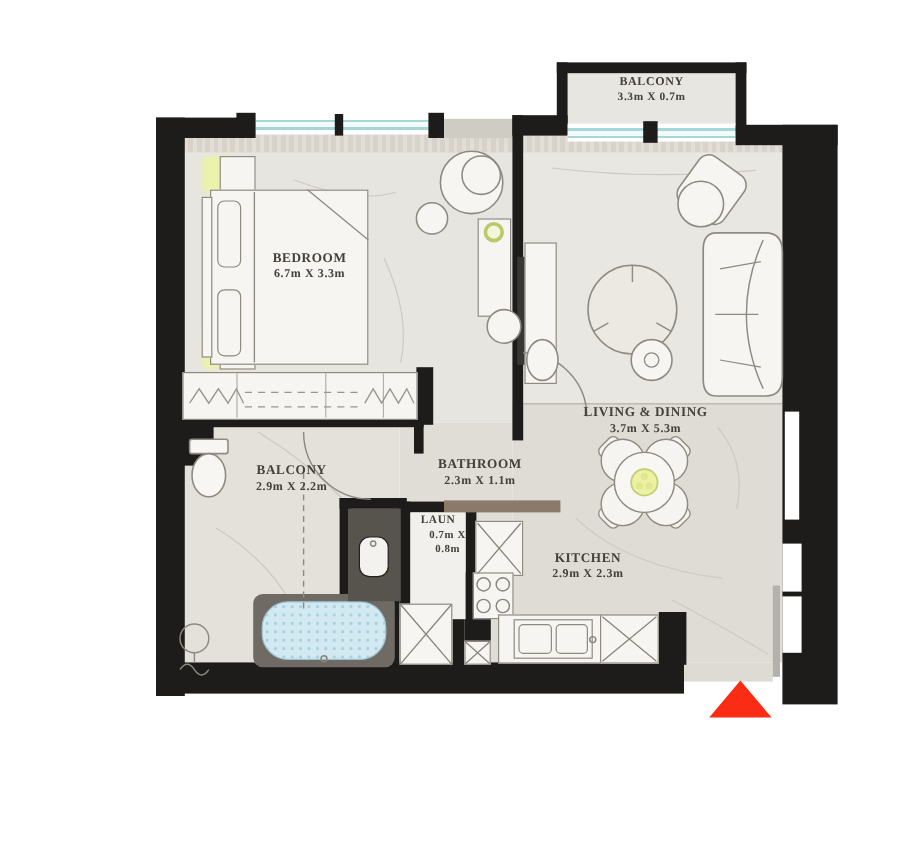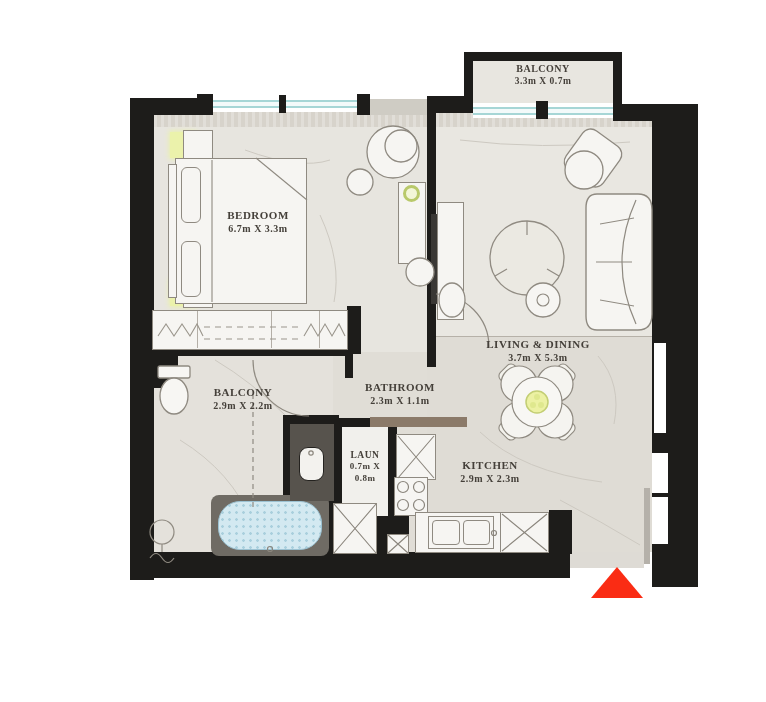--- a/index.html
+++ b/index.html
@@ -10,21 +10,21 @@
   .floor{position:absolute;}
   .band{position:absolute;background:#d7d3cb;
         background-image:repeating-linear-gradient(90deg,rgba(255,255,255,.25) 0 3px,rgba(0,0,0,0) 3px 7px);}
   .fw{position:absolute;background:#f6f5f2;border:1.4px solid #8f8a81;box-sizing:border-box;}
   .window{position:absolute;background:linear-gradient(to bottom,#ffffff 0 4px,#a6d6d6 4px 6px,#f3fafa 6px 10px,#a6d6d6 10px 12px,#ffffff 12px 100%);}
   .room-label{position:absolute;transform:translateX(-50%);text-align:center;color:#45403a;
               font-weight:700;letter-spacing:.5px;white-space:nowrap;line-height:1.3;}
   .rname{font-size:11px;}
   .rdims{font-size:10px;}
   .room-label.sm .rname{font-size:9.5px;}
-  .room-label.sm .rdims{font-size:9px;}
+  .room-label.sm .rdims{font-size:9px;padding-left:16px;}
   .tub-frame{position:absolute;left:211px;top:495px;width:118px;height:61px;background:#6f6b64;border-radius:8px;}
   .tub-water{position:absolute;left:218px;top:501px;width:104px;height:49px;border-radius:22px;
              background-color:#d3e9f1;border:1px solid #9cc2d2;box-sizing:border-box;
              background-image:radial-gradient(#a9cfdd 1px,rgba(0,0,0,0) 1.6px);background-size:7px 7px;}
   .vanity{position:absolute;left:290px;top:424px;width:44px;height:77px;background:#57534d;}
   .vsink{position:absolute;left:299px;top:447px;width:25px;height:34px;background:#f3f2ee;
          border:1px solid #24221f;border-radius:9px;box-sizing:border-box;}
   .glow{position:absolute;background:#ebf2ab;box-shadow:0 0 5px 1px #ebf2ab;}
   .plant{position:absolute;left:403px;top:185px;width:17px;height:17px;border-radius:50%;
          border:3px solid #b9c96b;background:#f3f6d8;box-sizing:border-box;}
@@ -242,21 +242,21 @@
     <div class="rdims">3.7m X 5.3m</div>
   </div>
   <div class="room-label" style="left:243px;top:385px;">
     <div class="rname">BALCONY</div>
     <div class="rdims">2.9m X 2.2m</div>
   </div>
   <div class="room-label" style="left:400px;top:380px;">
     <div class="rname">BATHROOM</div>
     <div class="rdims">2.3m X 1.1m</div>
   </div>
-  <div class="room-label sm" style="left:365px;top:449px;">
+  <div class="room-label sm" style="left:365px;top:428px;">
     <div class="rname">LAUN</div>
     <div class="rdims">0.7m X</div>
     <div class="rdims">0.8m</div>
   </div>
   <div class="room-label" style="left:490px;top:458px;">
     <div class="rname">KITCHEN</div>
     <div class="rdims">2.9m X 2.3m</div>
   </div>
 
   <div class="tri"></div>

